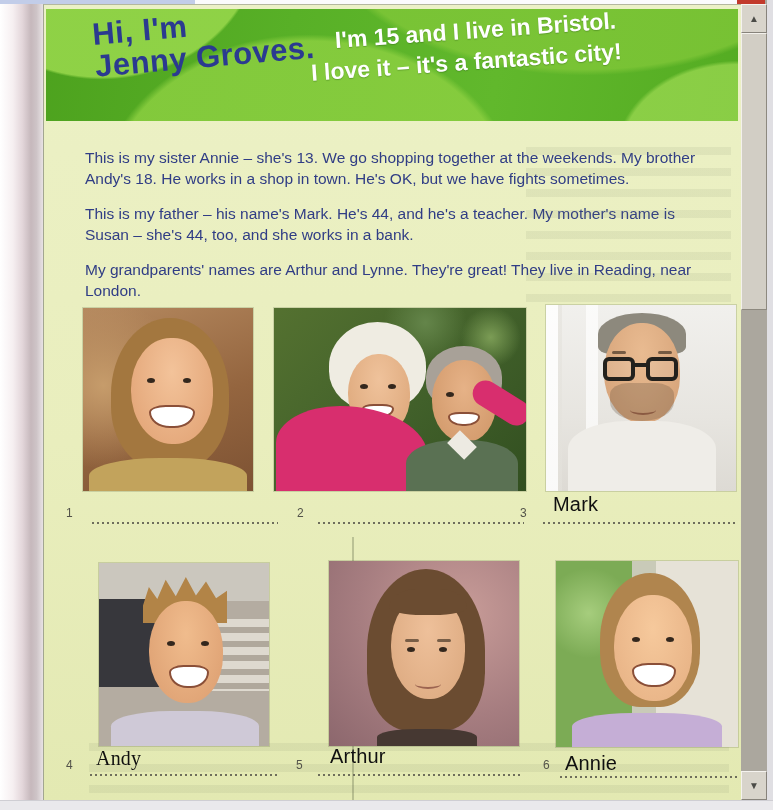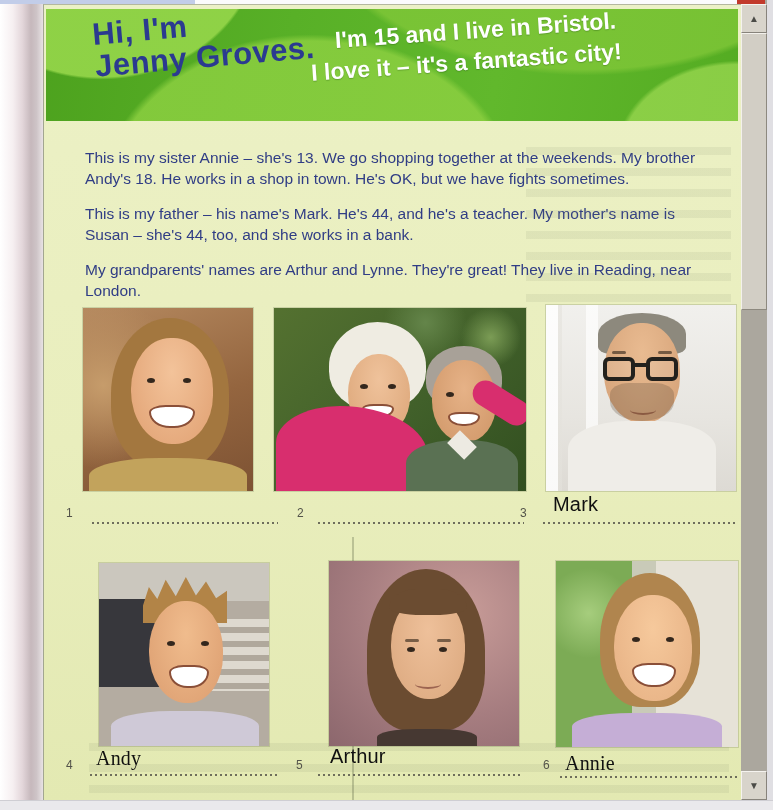--- a/index.html
+++ b/index.html
@@ -242,21 +242,21 @@
     <span class="slot-num" style="left:22px;top:753px;">4</span>
     <div class="ans-line" style="left:46px;top:769px;width:188px;"></div>
     <span class="ans-typed" style="left:52px;top:742px;font-family:Liberation Serif, serif;">Andy</span>
 
     <span class="slot-num" style="left:252px;top:753px;">5</span>
     <div class="ans-line" style="left:274px;top:769px;width:205px;"></div>
     <span class="ans-typed" style="left:286px;top:740px;">Arthur</span>
 
     <span class="slot-num" style="left:499px;top:753px;">6</span>
     <div class="ans-line" style="left:516px;top:771px;width:178px;"></div>
-    <span class="ans-typed" style="left:521px;top:747px;font-family:Liberation Serif, serif;">Annie</span>
+    <span class="ans-typed" style="left:521px;top:747px;">Annie</span>
 
   </div>
 
   <div class="scrollbar">
     <div class="sb-red"></div>
     <div class="sb-btn sb-up">
       <span>▲</span>
     </div>
     <div class="sb-thumb"></div>
     <div class="sb-btn sb-down">

